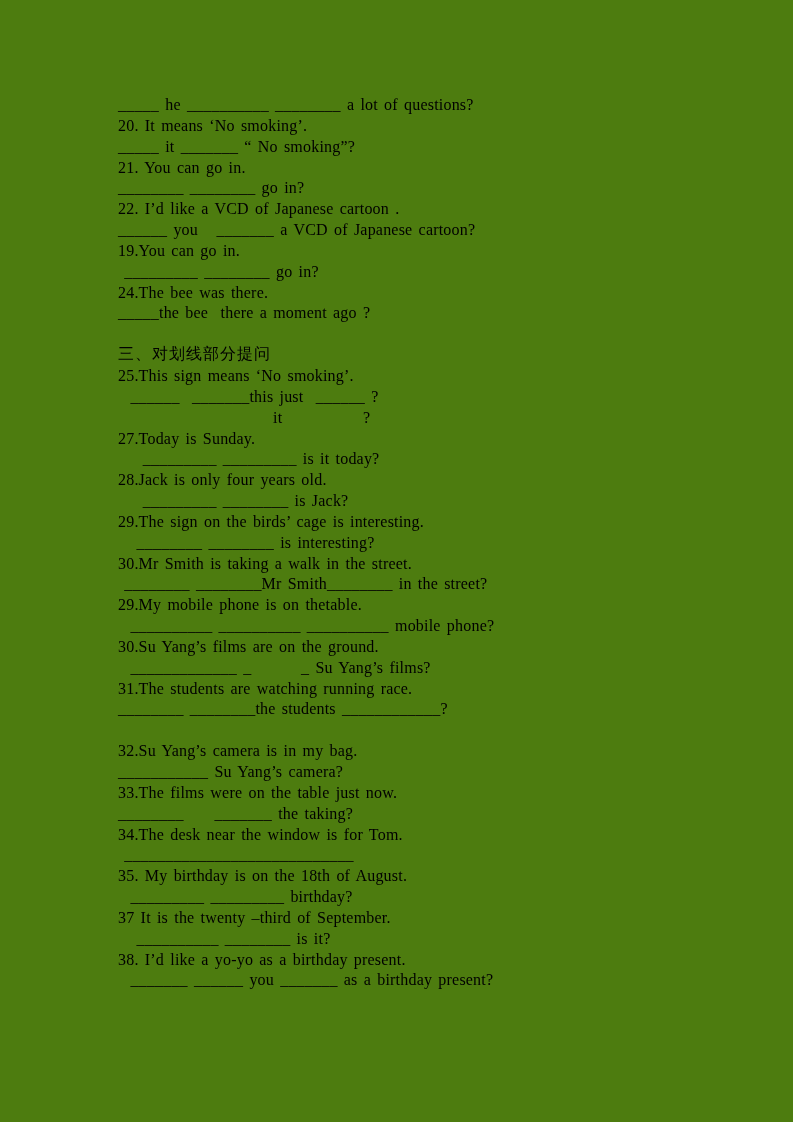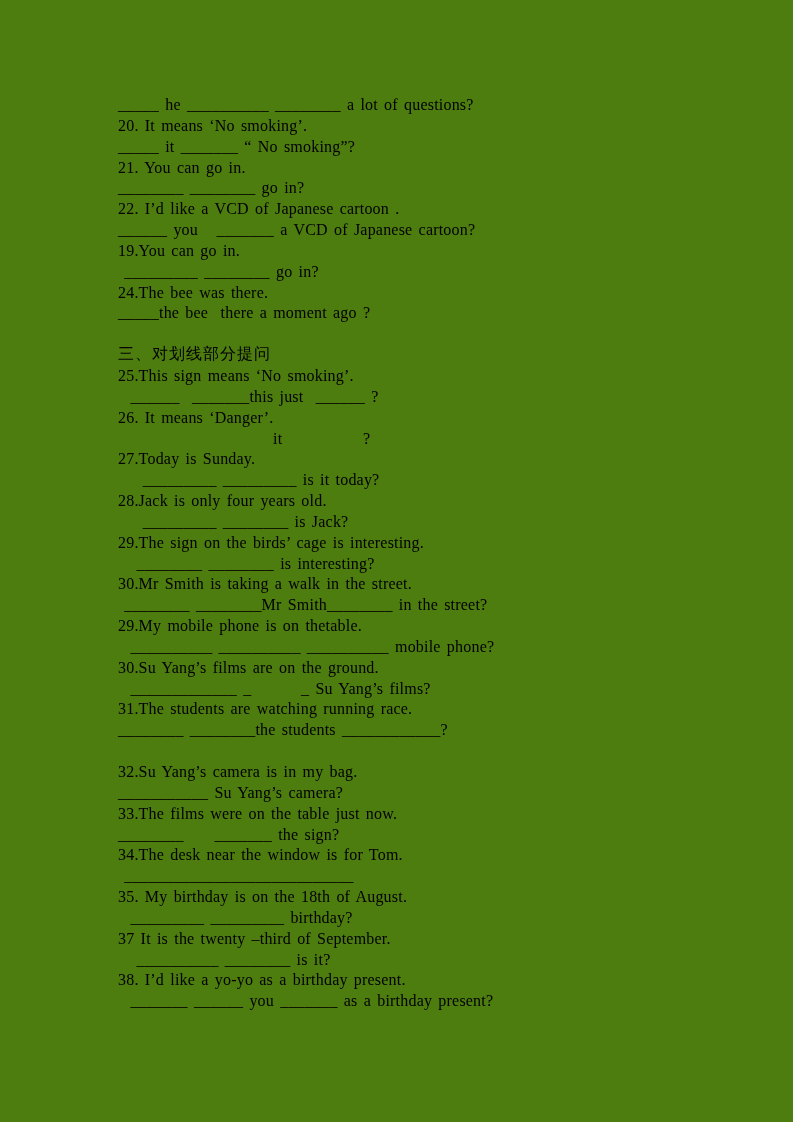--- a/index.html
+++ b/index.html
@@ -45,41 +45,40 @@
       <div class="line">22. I’d like a VCD of Japanese cartoon .</div>
       <div class="line">______ you   _______ a VCD of Japanese cartoon?</div>
       <div class="line">19.You can go in.</div>
       <div class="line"> _________ ________ go in?</div>
       <div class="line">24.The bee was there.</div>
       <div class="line">_____the bee  there a moment ago ?</div>
       <div class="line"></div>
       <div class="line cjk">三、对划线部分提问</div>
       <div class="line">25.This sign means ‘No smoking’.</div>
       <div class="line">  ______  _______this just  ______ ?</div>
-      <div class="line">26. It means ‘Danger’.</div>
       <div class="line">                         it             ?</div>
       <div class="line">27.Today is Sunday.</div>
       <div class="line">    _________ _________ is it today?</div>
       <div class="line">28.Jack is only four years old.</div>
       <div class="line">    _________ ________ is Jack?</div>
       <div class="line">29.The sign on the birds’ cage is interesting.</div>
       <div class="line">   ________ ________ is interesting?</div>
       <div class="line">30.Mr Smith is taking a walk in the street.</div>
       <div class="line"> ________ ________Mr Smith________ in the street?</div>
       <div class="line">29.My mobile phone is on thetable.</div>
       <div class="line">  __________ __________ __________ mobile phone?</div>
       <div class="line">30.Su Yang’s films are on the ground.</div>
       <div class="line">  _____________ _        _ Su Yang’s films?</div>
       <div class="line">31.The students are watching running race.</div>
       <div class="line">________ ________the students ____________?</div>
       <div class="line"></div>
       <div class="line">32.Su Yang’s camera is in my bag.</div>
       <div class="line">___________ Su Yang’s camera?</div>
       <div class="line">33.The films were on the table just now.</div>
-      <div class="line">________     _______ the sign?</div>
+      <div class="line">________     _______ the taking?</div>
       <div class="line">34.The desk near the window is for Tom.</div>
       <div class="line"> ____________________________</div>
       <div class="line">35. My birthday is on the 18th of August.</div>
       <div class="line">  _________ _________ birthday?</div>
       <div class="line">37 It is the twenty –third of September.</div>
       <div class="line">   __________ ________ is it?</div>
       <div class="line">38. I’d like a yo-yo as a birthday present.</div>
       <div class="line">  _______ ______ you _______ as a birthday present?</div>
     </div>
 </div>

